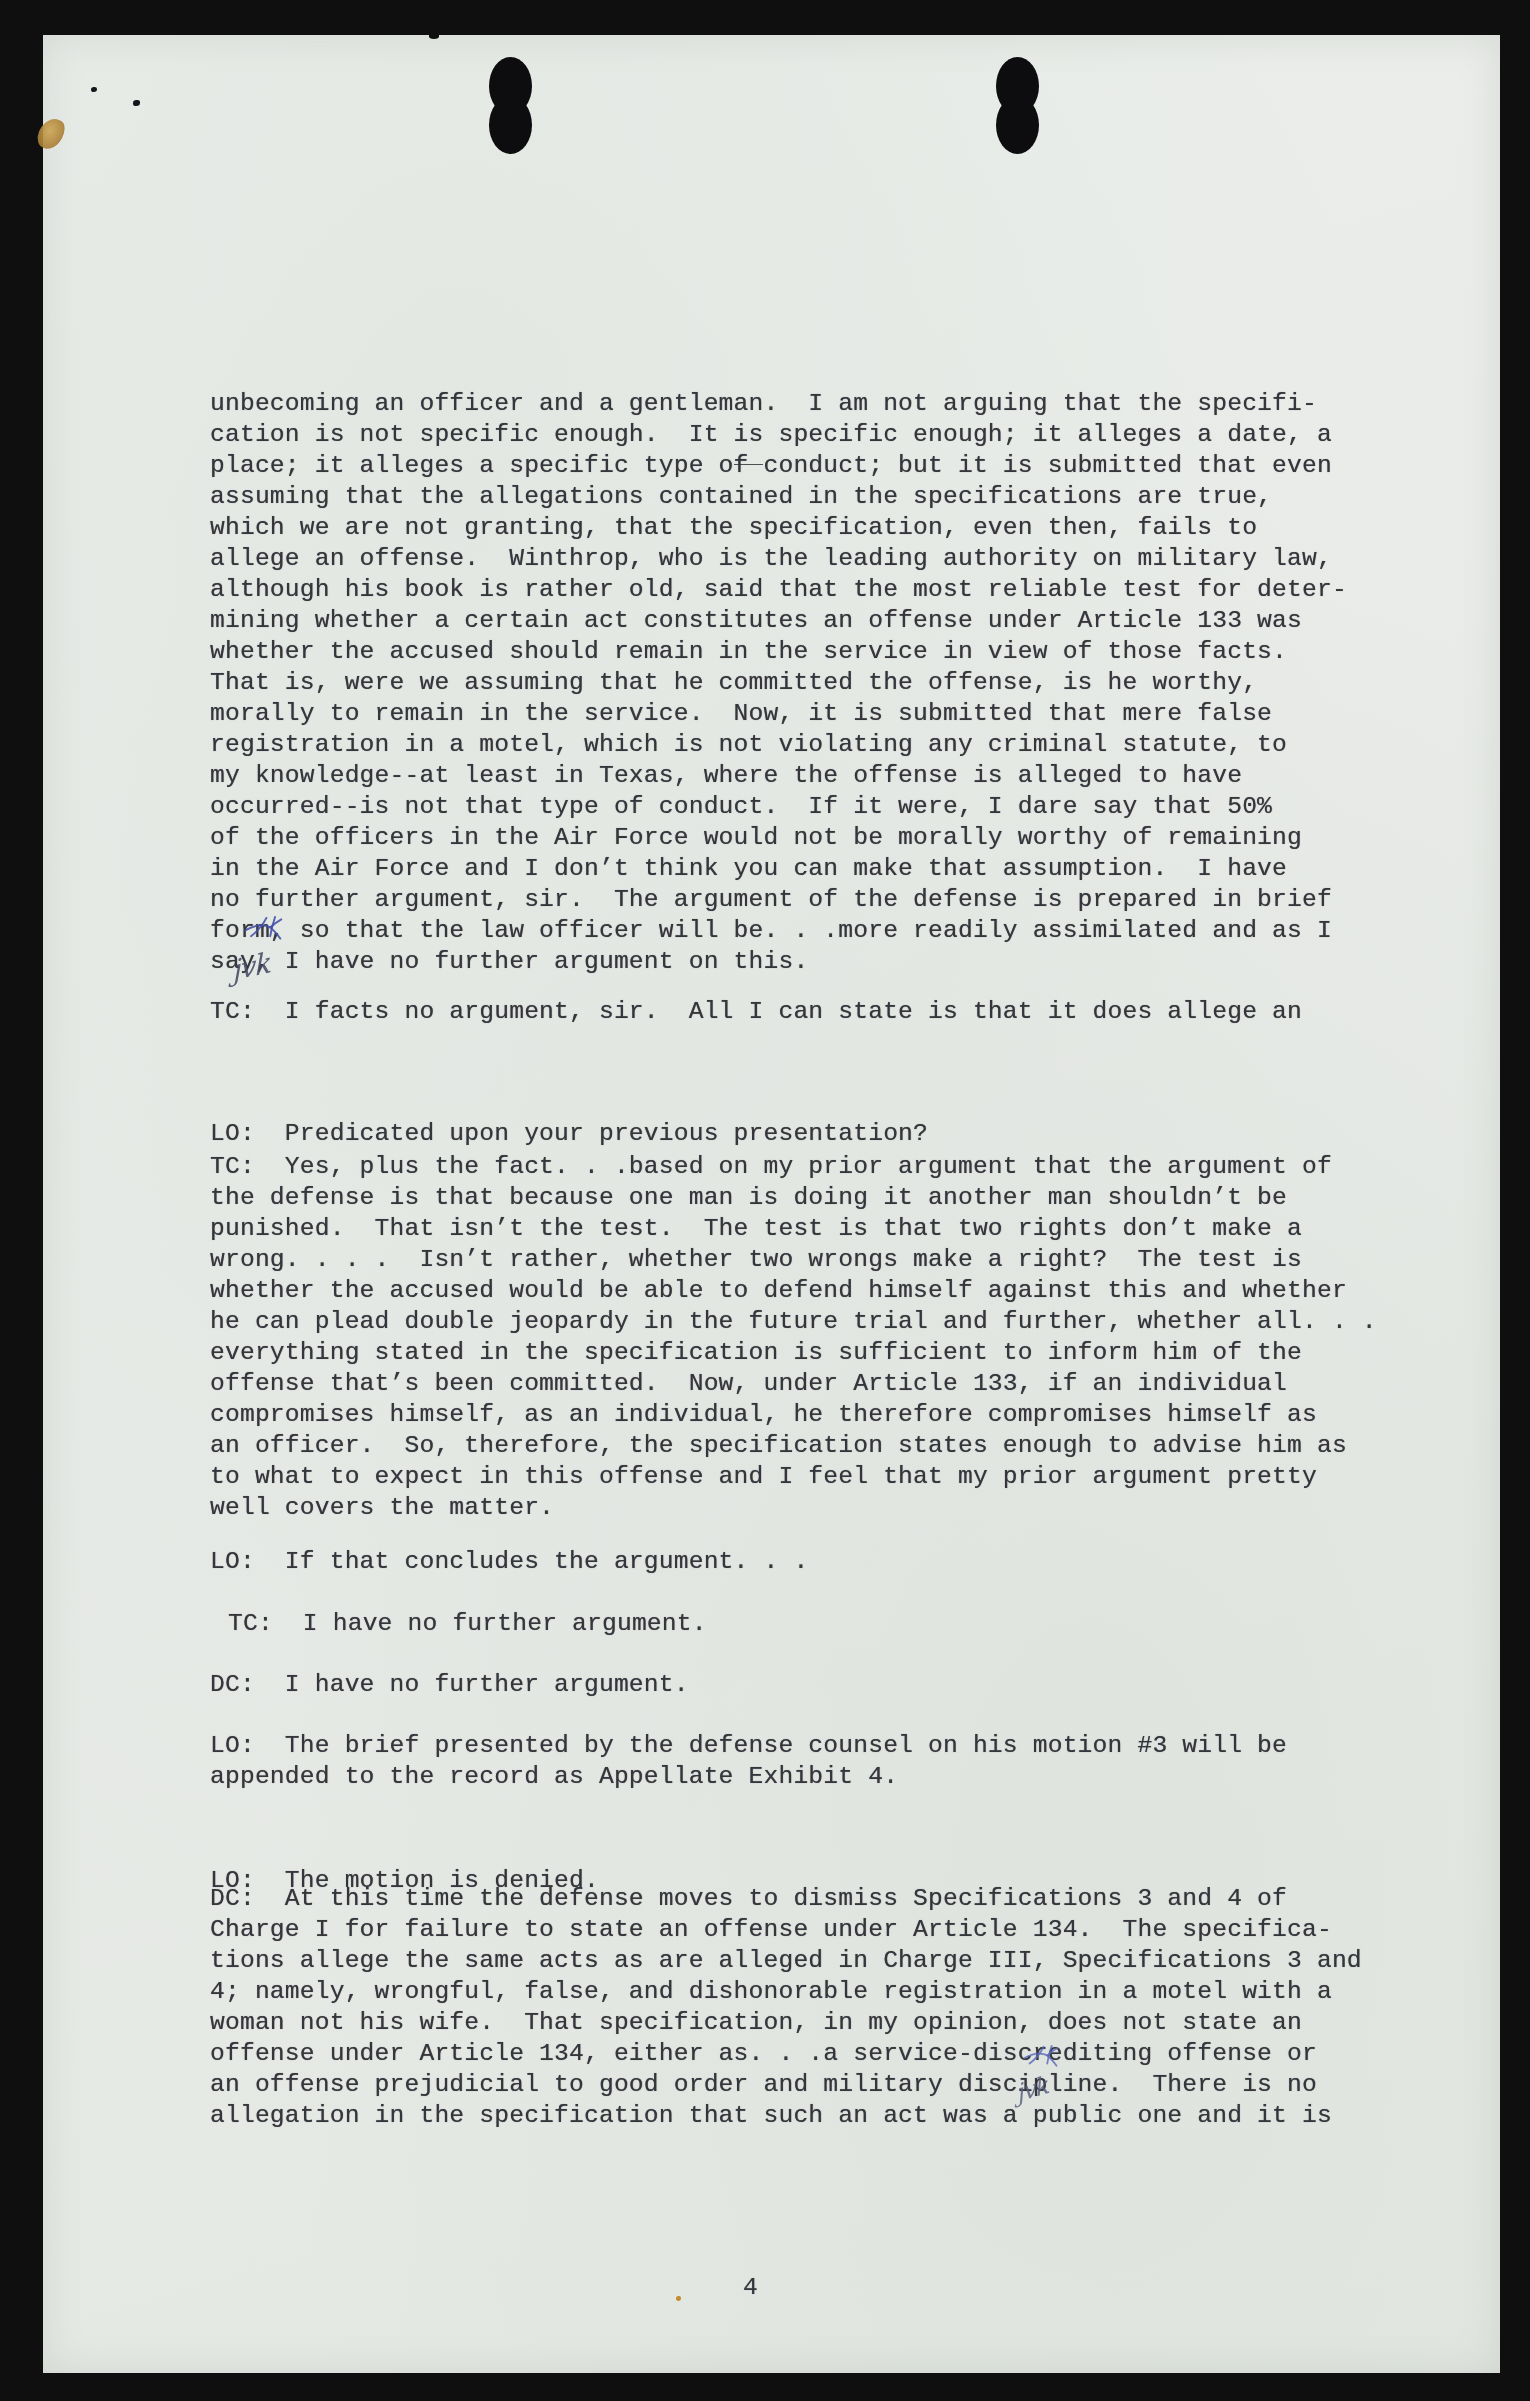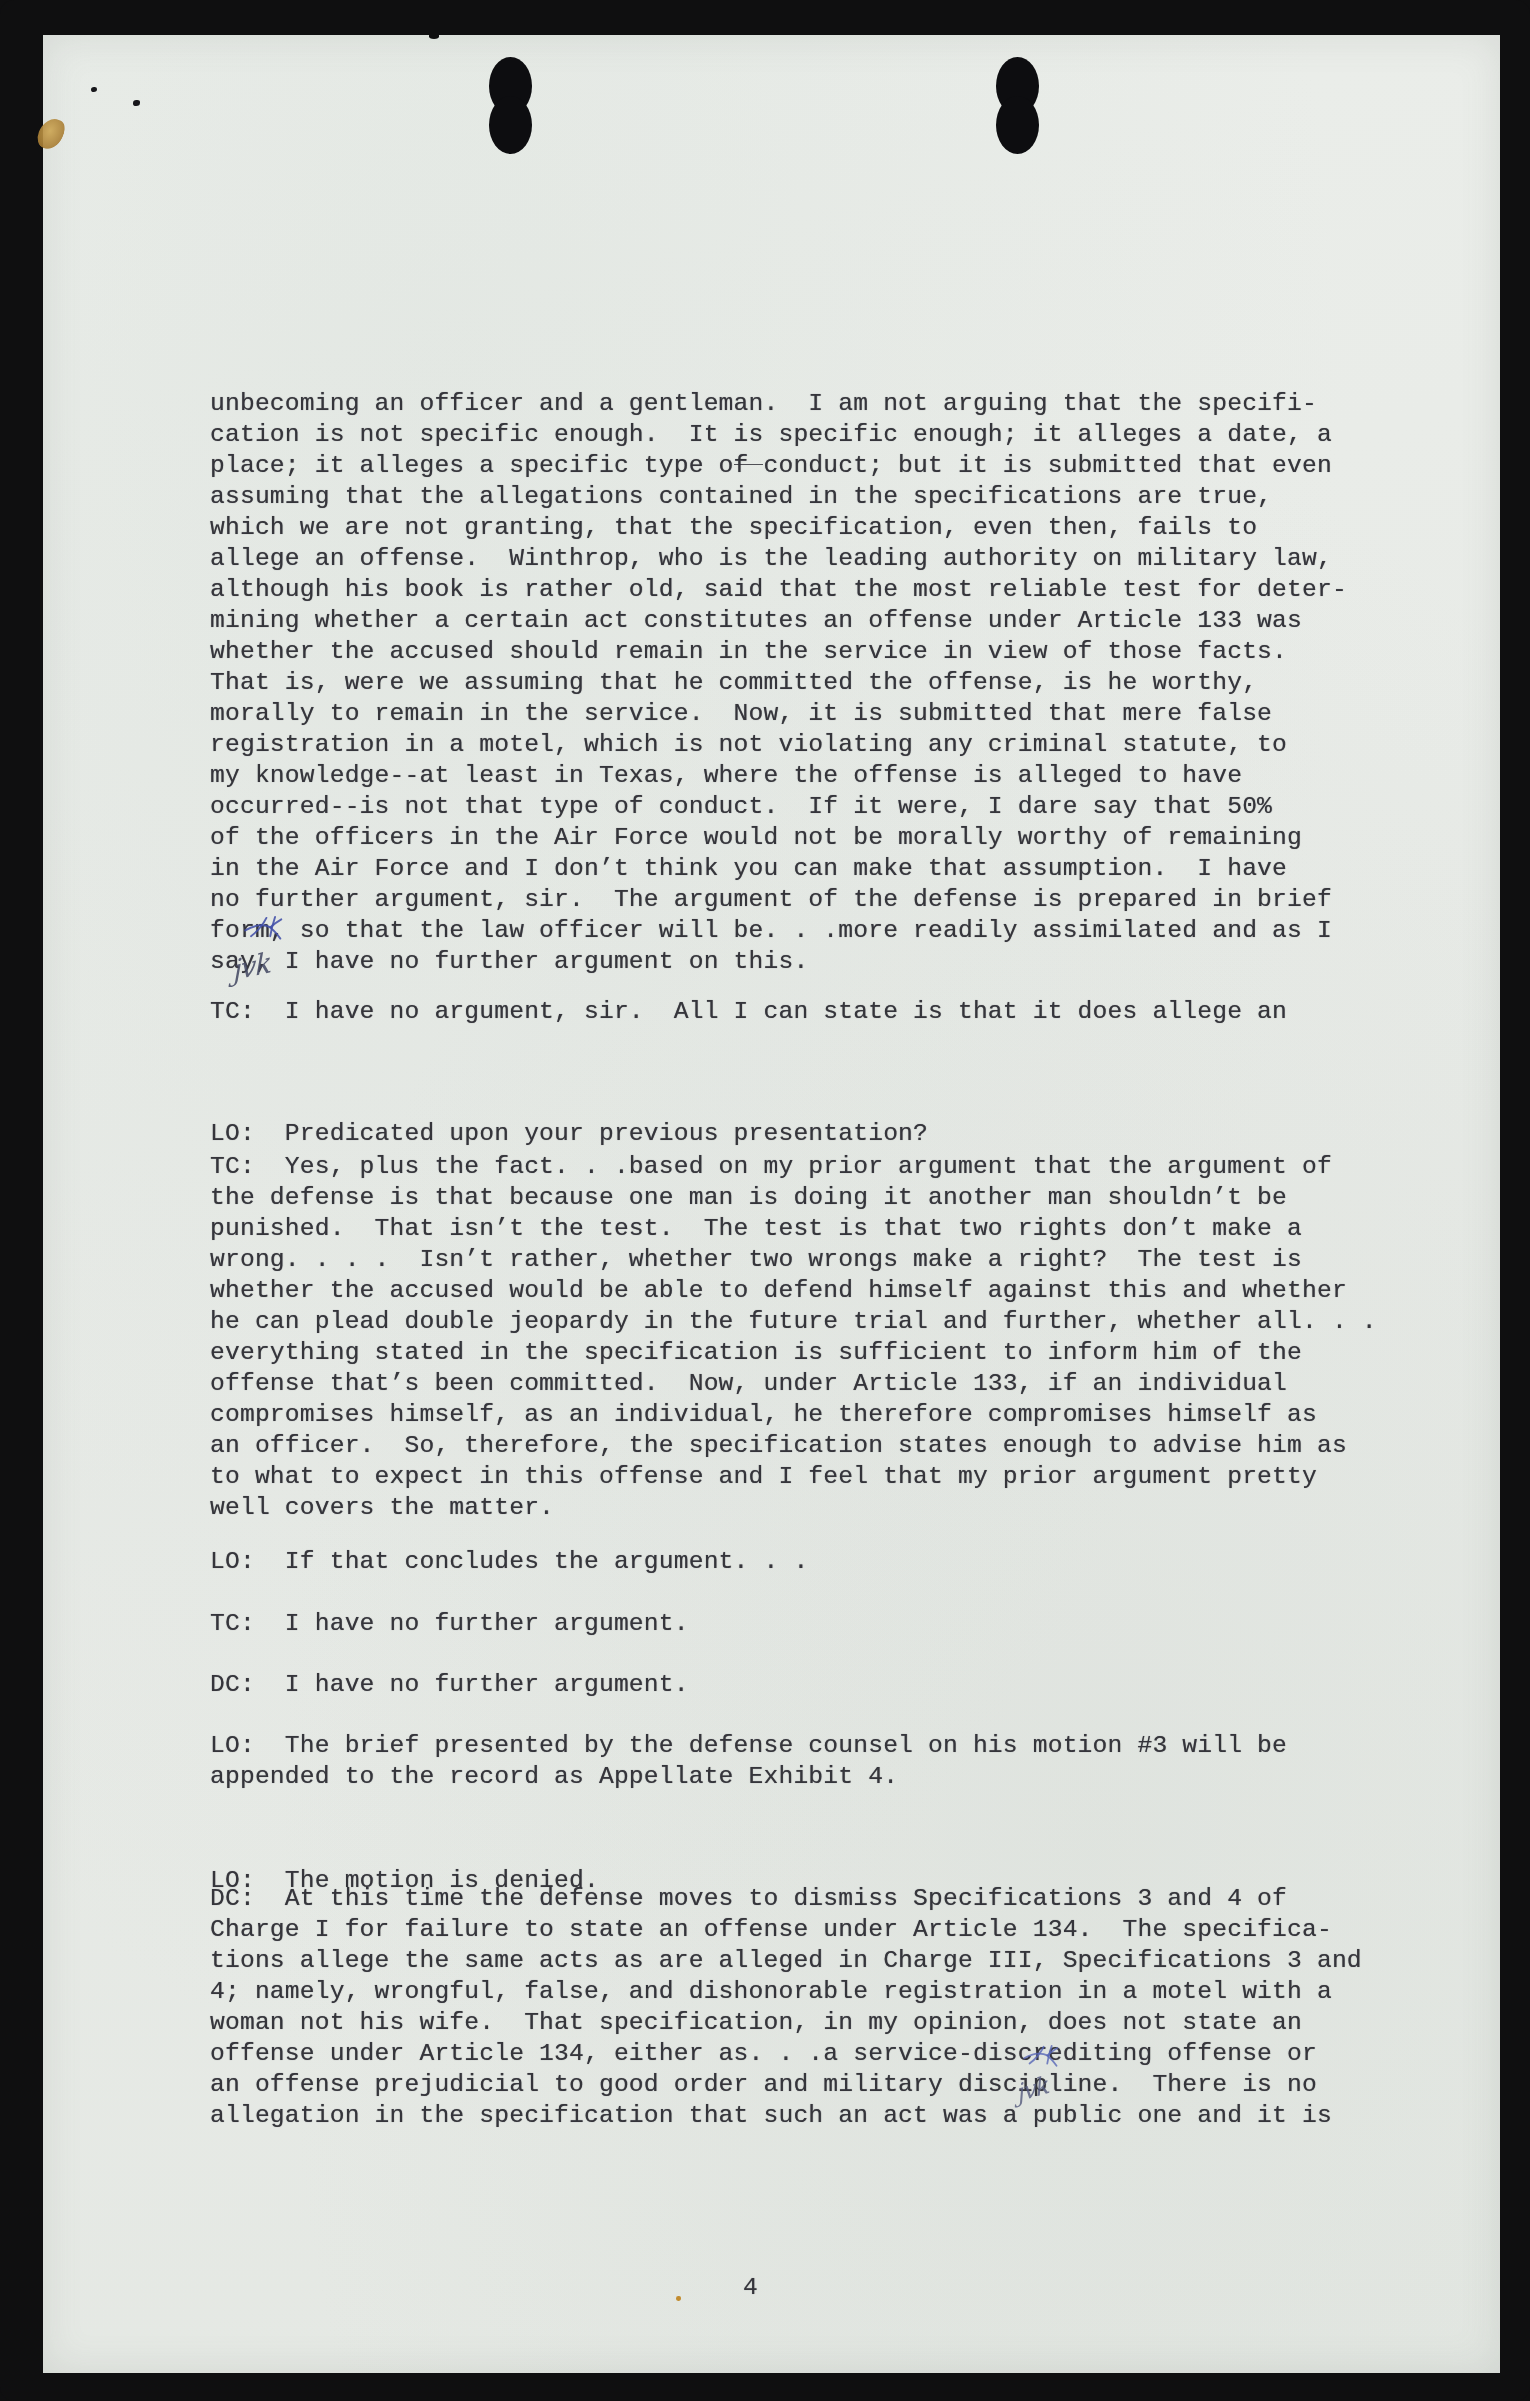--- a/index.html
+++ b/index.html
@@ -125,25 +125,25 @@
     <div class="hole hole-right"></div>
 
     <div class="stain"></div>
     <div class="speck speck-1"></div>
     <div class="speck speck-2"></div>
     <div class="speck speck-3"></div>
     <div class="nick"></div>
 
     <div id="text-layer">
         <div class="para" style="top: 353px;"><div class="line">unbecoming an officer and a gentleman.  I am not arguing that the specifi-</div><div class="line">cation is not specific enough.  It <span class="u">is</span> specific enough; it alleges a date, a</div><div class="line">place; it alleges a specific type of conduct; but it is submitted that even</div><div class="line">assuming that the allegations contained in the specifications are true,</div><div class="line">which we are not granting, that the specification, even then, fails to</div><div class="line">allege an offense.  Winthrop, who is the leading authority on military law,</div><div class="line">although his book is rather old, said that the most reliable test for deter-</div><div class="line">mining whether a certain act constitutes an offense under Article 133 was</div><div class="line">whether the accused should remain in the service in view of those facts.</div><div class="line">That is, were we assuming that he committed the offense, is he worthy,</div><div class="line">morally to remain in the service.  Now, it is submitted that mere false</div><div class="line">registration in a motel, which is not violating any criminal statute, to</div><div class="line">my knowledge--at least in Texas, where the offense is alleged to have</div><div class="line">occurred--is not that type of conduct.  If it were, I dare say that 50%</div><div class="line">of the officers in the Air Force would not be morally worthy of remaining</div><div class="line">in the Air Force and I don’t think you can make that assumption.  I have</div><div class="line">no further argument, sir.  The argument of the defense is prepared in brief</div><div class="line">form, so that the law officer will be. . .more readily assimilated and as I</div><div class="line">say, I have no further argument on this.</div></div>
-        <div class="para" style="top: 961px;"><div class="line">TC:  I have no argument, sir.  All I can state is that it does allege an</div></div>
+        <div class="para" style="top: 961px;"><div class="line">TC:  I facts no argument, sir.  All I can state is that it does allege an</div></div>
         <div class="para" style="top: 1054px; margin-top: 29px;"><div class="line">LO:  Predicated upon your previous presentation?</div></div>
         <div class="para" style="top: 1116px;"><div class="line">TC:  Yes, plus the fact. . .based on my prior argument that the argument of</div><div class="line">the defense is that because one man is doing it another man shouldn’t be</div><div class="line">punished.  That isn’t the test.  The test is that two rights don’t make a</div><div class="line">wrong. . . .  Isn’t rather, whether two wrongs make a right?  The test is</div><div class="line">whether the accused would be able to defend himself against this and whether</div><div class="line">he can plead double jeopardy in the future trial and further, whether all. . .</div><div class="line">everything stated in the specification is sufficient to inform him of the</div><div class="line">offense that’s been committed.  Now, under Article 133, if an individual</div><div class="line">compromises himself, as an individual, he therefore compromises himself as</div><div class="line">an officer.  So, therefore, the specification states enough to advise him as</div><div class="line">to what to expect in this offense and I feel that my prior argument pretty</div><div class="line">well covers the matter.</div></div>
         <div class="para" style="top: 1511px;"><div class="line">LO:  If that concludes the argument. . .</div></div>
-        <div class="para" style="top: 1573px;"><div class="line">TC:  I have no further argument.</div></div>
+        <div class="para" style="top: 1573px; margin-left: 18px;"><div class="line">TC:  I have no further argument.</div></div>
         <div class="para" style="top: 1634px; text-align: center;"><div class="line">DC:  I have no further argument.</div></div>
         <div class="para" style="top: 1695px;"><div class="line">LO:  The brief presented by the defense counsel on his motion #3 will be</div><div class="line">appended to the record as Appellate Exhibit 4.</div></div>
         <div class="para" style="top: 1830px;"><div class="line">LO:  The motion is denied.</div></div>
         <div class="para" style="top: 1848px;"><div class="line">DC:  At this time the defense moves to dismiss Specifications 3 and 4 of</div><div class="line">Charge I for failure to state an offense under Article 134.  The specifica-</div><div class="line">tions allege the same acts as are alleged in Charge III, Specifications 3 and</div><div class="line">4; namely, wrongful, false, and dishonorable registration in a motel with a</div><div class="line">woman not his wife.  That specification, in my opinion, does not state an</div><div class="line">offense under Article 134, either as. . .a service-discrediting offense or</div><div class="line">an offense prejudicial to good order and military discipline.  There is no</div><div class="line">allegation in the specification that such an act was a public one and it is</div></div>
       </div>
 
     <svg class="scribble scribble-1" viewBox="0 0 86 52">
       <path d="M48,4 C42,16 32,30 16,42"></path>
       <path d="M4,30 C20,20 40,16 58,24"></path>
       <path d="M66,2 C62,14 58,28 56,42"></path>

